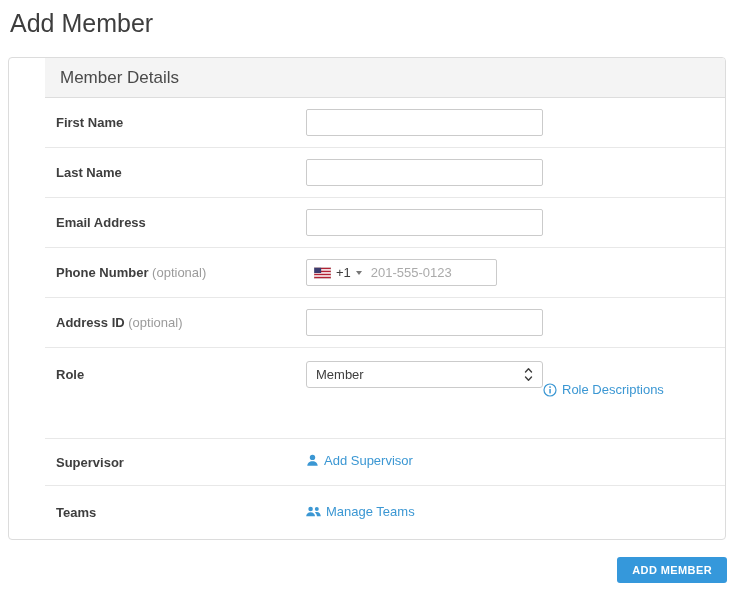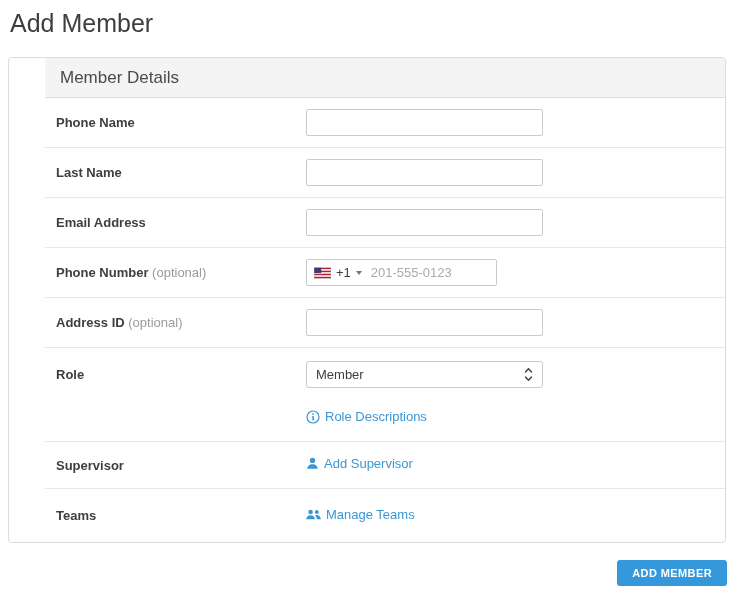--- a/index.html
+++ b/index.html
@@ -106,21 +106,21 @@
     font-size: 13px;
     font-family: "Liberation Sans", sans-serif;
     color: #3e3e3e;
     padding: 0 4px;
   }
   .phone-text::placeholder { color: #aaaaaa; }
 
   
   .row-role { min-height: 91px; align-items: flex-start; }
   .row-role .row-label { padding-top: 19px; }
-  .role-col { display: flex; flex-direction: column; padding: 13px 0 17px 0; }
+  .role-col { display: flex; flex-direction: row; padding: 13px 0 17px 0; }
   .select-box {
     width: 237px;
     height: 27px;
     border: 1px solid #cbcbcb;
     border-radius: 3px;
     display: flex;
     align-items: center;
     justify-content: space-between;
     padding: 0 9px;
     font-size: 13px;
@@ -166,21 +166,21 @@
 <body>
 
 <div class="page">
 
   <h1 class="page-title">Add Member</h1>
 
   <div class="panel">
     <div class="panel-header">Member Details</div>
 
     <div class="row row-std">
-      <div class="row-label">Phone Name</div>
+      <div class="row-label">First Name</div>
       <div class="row-control">
         <input type="text" class="text-input" style="">
       </div>
     </div>
 
     <div class="row row-std">
       <div class="row-label">Last Name</div>
       <div class="row-control">
         <input type="text" class="text-input" style="">
       </div>

